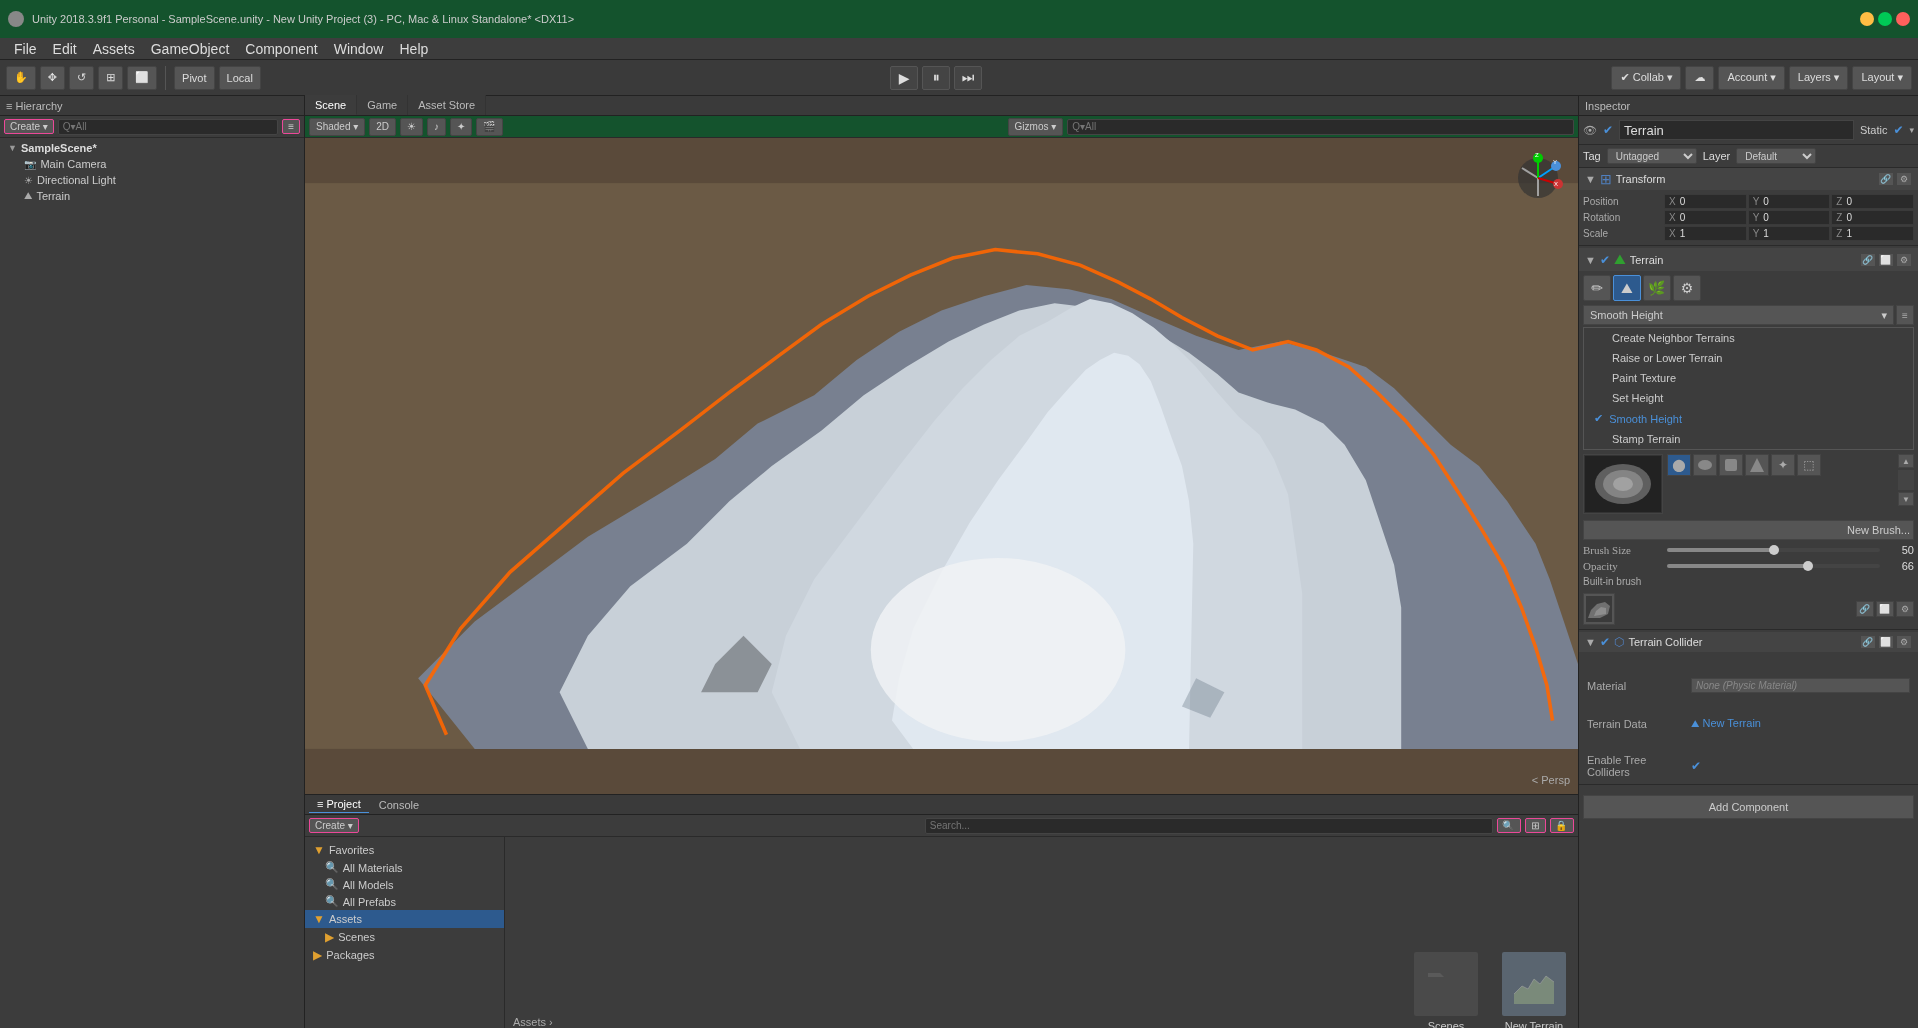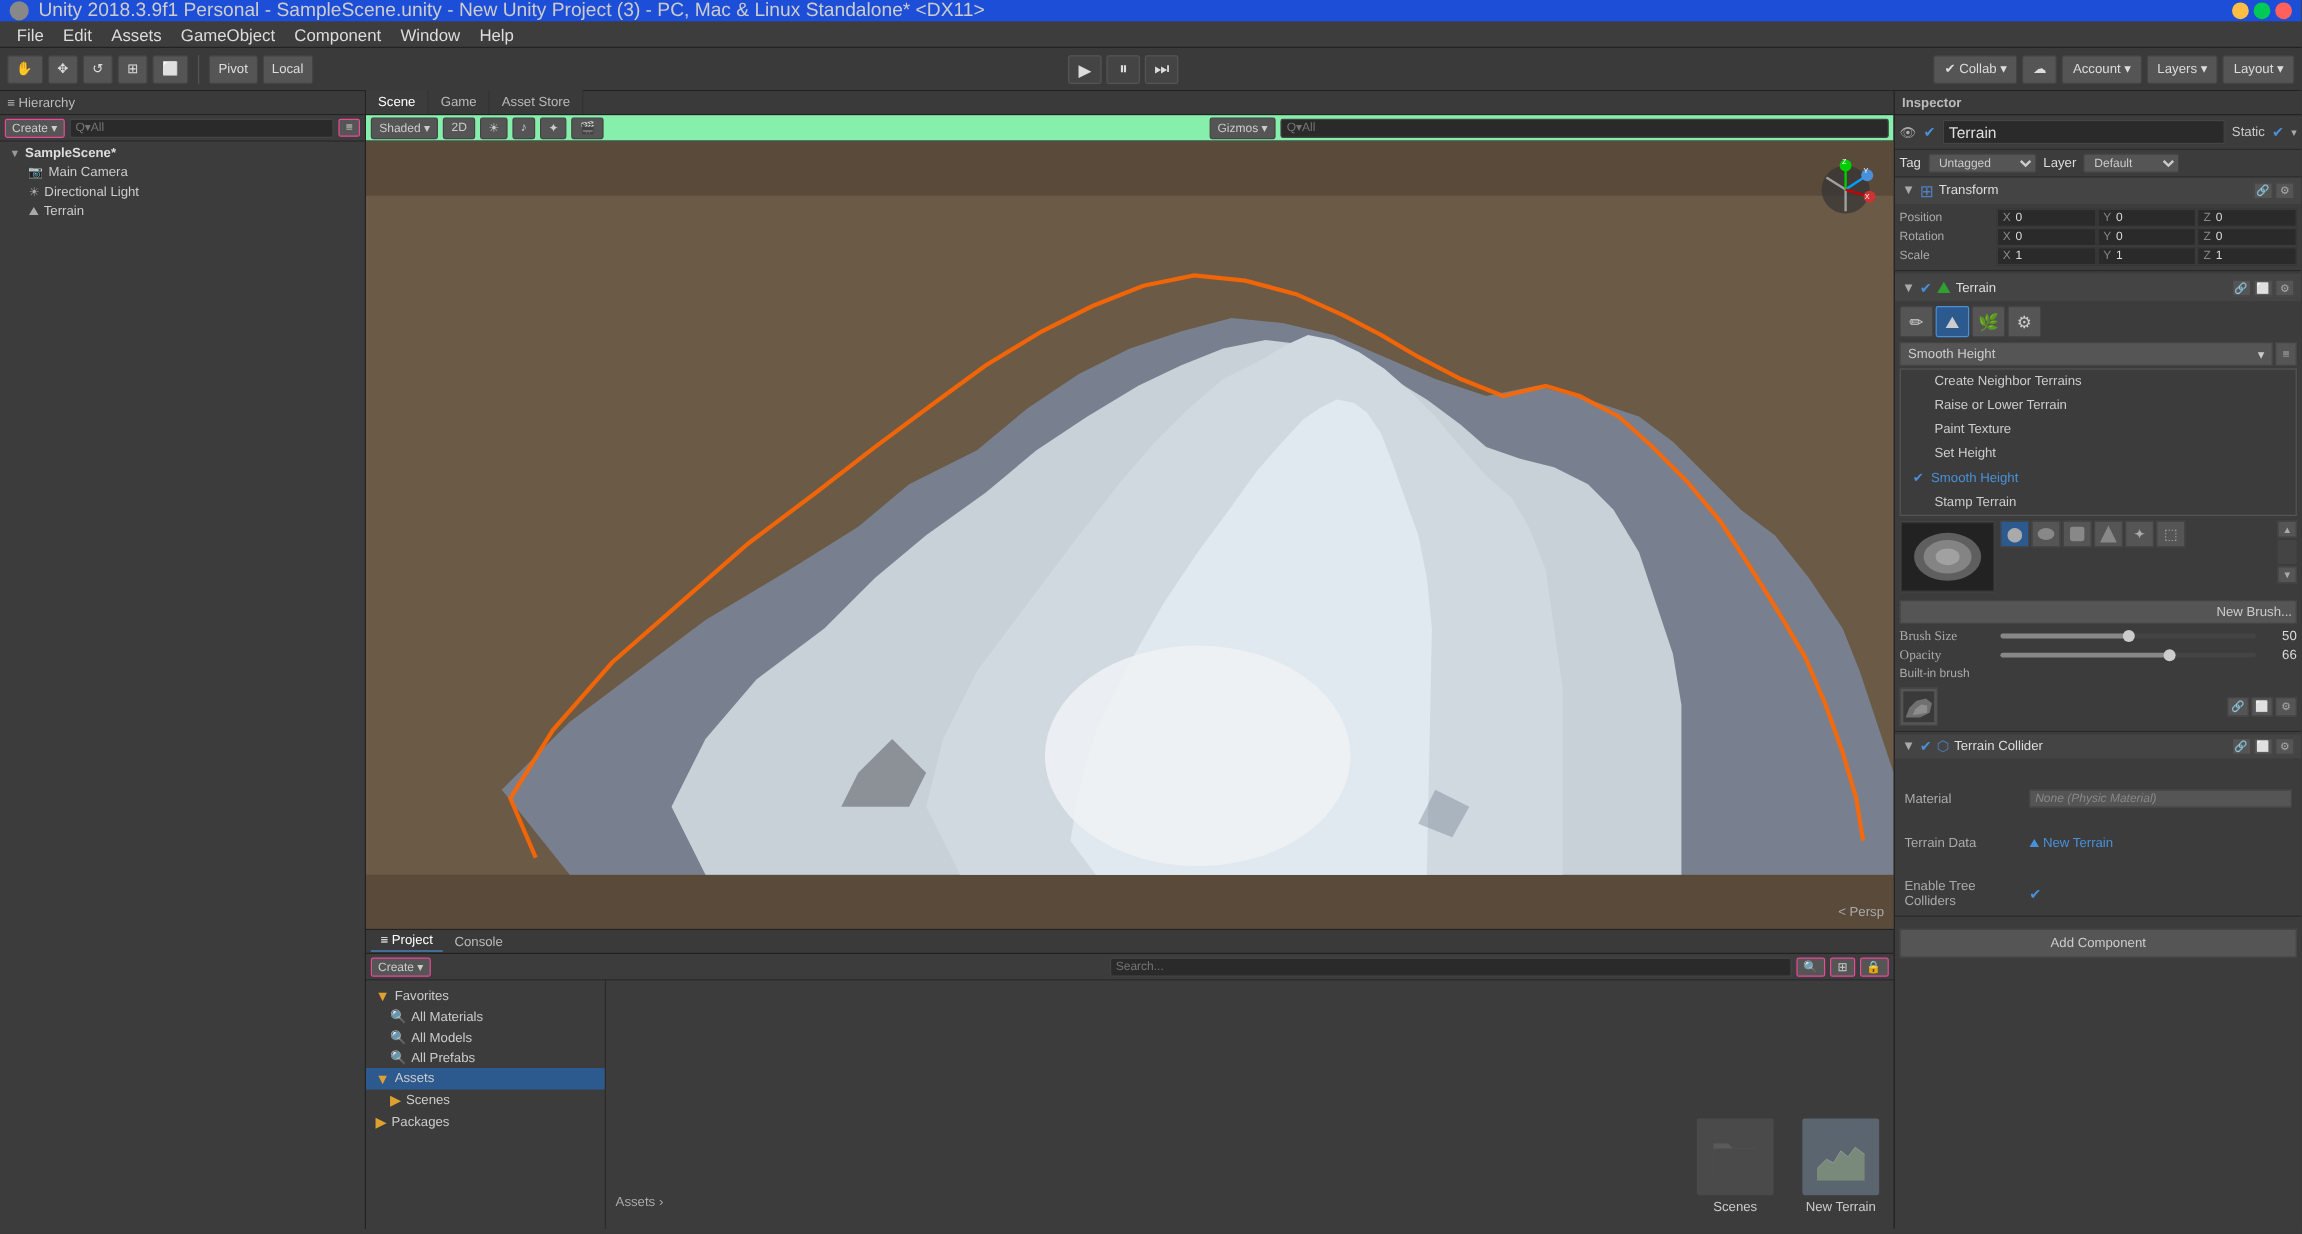--- a/index.html
+++ b/index.html
@@ -1,26 +1,26 @@
 <!DOCTYPE html>
 <html><head>
   <meta charset="utf-8">
   <style>
     * { margin: 0; padding: 0; box-sizing: border-box; }
     body { font-family: Arial, sans-serif; font-size: 11px; background: #3c3c3c; color: #ddd; width: 1918px; height: 1028px; overflow: hidden; }
 
     
     #titlebar {
-      background: #1d4ed8;
-      height: 18px;
+      background: #14532d;
+      height: 38px;
       display: flex;
       align-items: center;
       padding: 0 8px;
       color: #ccc;
-      font-size: 16px;
+      font-size: 11px;
     }
     #titlebar .logo { width: 16px; height: 16px; background: #888; border-radius: 50%; margin-right: 8px; display:inline-block; }
     #titlebar .title { flex: 1; }
     #titlebar .win-controls { display: flex; gap: 4px; }
     #titlebar .win-btn { width: 14px; height: 14px; border-radius: 50%; display:inline-block; cursor:pointer; }
     #titlebar .win-min { background: #ffbd44; }
     #titlebar .win-max { background: #00ca56; }
     #titlebar .win-close { background: #ff605c; }
 
     
@@ -162,21 +162,21 @@
       font-size: 11px;
       color: #bbb;
       cursor: pointer;
       border-right: 1px solid #333;
       background: #3a3a3a;
       height: 20px;
       display:flex; align-items:center;
     }
     .scene-tab.active { background: #3c3c3c; color: #fff; border-bottom: 1px solid #3c3c3c; }
     #scene-toolbar {
-      background: #86efac;
+      background: #14532d;
       height: 22px;
       display: flex;
       align-items: center;
       padding: 0 4px;
       border-bottom: 1px solid #2a2a2a;
       gap: 4px;
     }
     #scene-canvas {
       flex: 1;
       background: #5a4a3a;
@@ -290,21 +290,21 @@
       overflow-y: auto;
     }
     #inspector-header {
       background: #3a3a3a;
       height: 20px;
       display: flex;
       align-items: center;
       padding: 0 6px;
       border-bottom: 1px solid #222;
     }
-    .inspector-title { font-size: 11px; color: #bbb; font-weight: bold; }
+    .inspector-title { font-size: 11px; color: #bbb; }
     .insp-top-row {
       display: flex;
       align-items: center;
       gap: 6px;
       padding: 4px 4px;
       border-bottom: 1px solid #2a2a2a;
     }
     .checkbox-icon { font-size: 12px; color: #4a90d9; cursor: pointer; }
     .static-label { color: #ccc; font-size: 11px; }
     .tag-row {

